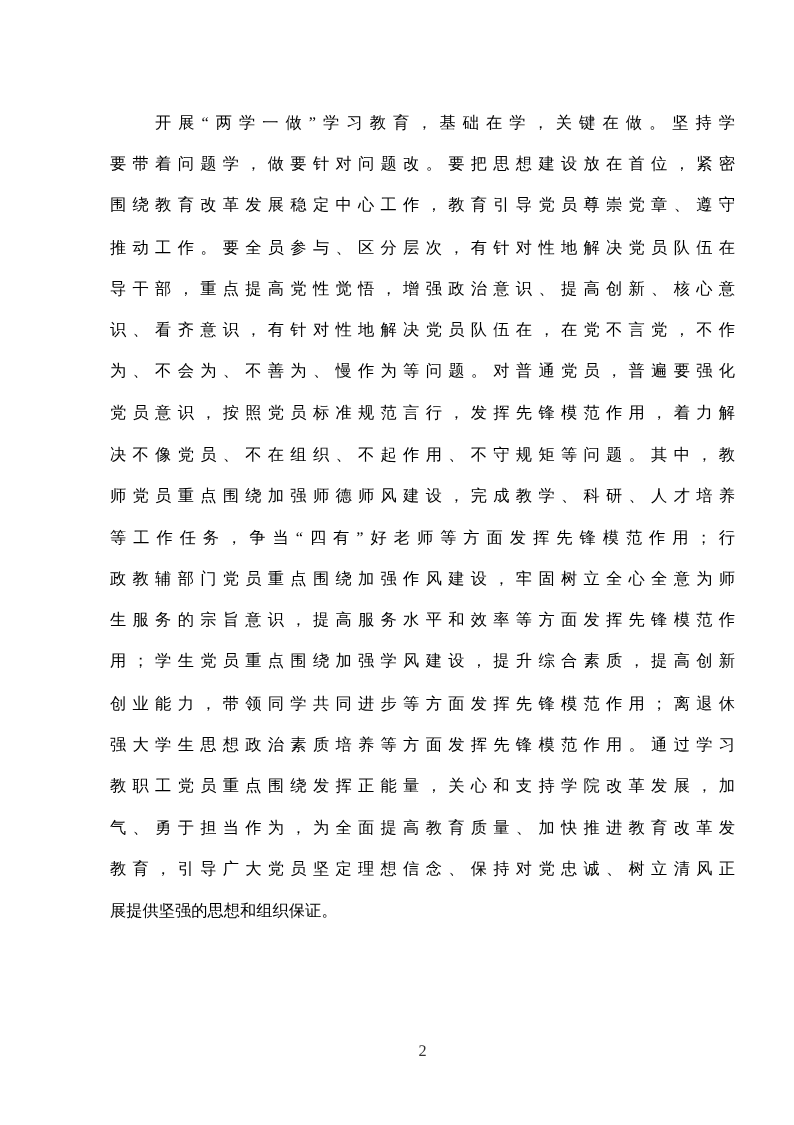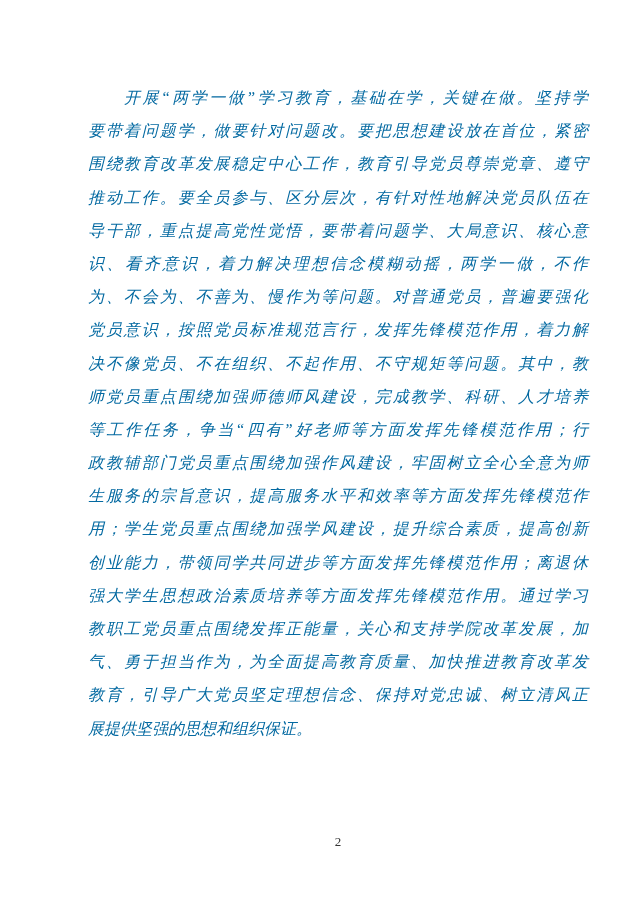--- a/index.html
+++ b/index.html
@@ -18,26 +18,25 @@
   }
   .paragraph {
     position: absolute;
     left: 88px;
     top: 81px;
     width: 500px;
   }
   .line {
     height: 33.2px;
     line-height: 33.2px;
-    font-size: 16px;
+    font-size: 13px;
     text-align: justify;
     text-align-last: justify;
     letter-spacing: 0;
-    color: #0369a1;
-    font-style: italic;
+    color: #000000;
   }
   .line.first {
     text-indent: 36px;
   }
   .line.last {
     text-align: center;
     text-align-last: left;
   }
   .footer {
     position: absolute;
@@ -55,22 +54,22 @@
 </style>
 </head>
 <body>
 
 <div class="page">
   <div class="paragraph">
     <div class="line first">开展“两学一做”学习教育，基础在学，关键在做。坚持学</div>
     <div class="line">要带着问题学，做要针对问题改。要把思想建设放在首位，紧密</div>
     <div class="line">围绕教育改革发展稳定中心工作，教育引导党员尊崇党章、遵守</div>
     <div class="line">推动工作。要全员参与、区分层次，有针对性地解决党员队伍在</div>
-    <div class="line">导干部，重点提高党性觉悟，要带着问题学、大局意识、核心意</div>
-    <div class="line">识、看齐意识，着力解决理想信念模糊动摇，两学一做，不作</div>
+    <div class="line">导干部，重点提高党性觉悟，增强政治意识、提高创新、核心意</div>
+    <div class="line">识、看齐意识，有针对性地解决党员队伍在，在党不言党，不作</div>
     <div class="line">为、不会为、不善为、慢作为等问题。对普通党员，普遍要强化</div>
     <div class="line">党员意识，按照党员标准规范言行，发挥先锋模范作用，着力解</div>
     <div class="line">决不像党员、不在组织、不起作用、不守规矩等问题。其中，教</div>
     <div class="line">师党员重点围绕加强师德师风建设，完成教学、科研、人才培养</div>
     <div class="line">等工作任务，争当“四有”好老师等方面发挥先锋模范作用；行</div>
     <div class="line">政教辅部门党员重点围绕加强作风建设，牢固树立全心全意为师</div>
     <div class="line">生服务的宗旨意识，提高服务水平和效率等方面发挥先锋模范作</div>
     <div class="line">用；学生党员重点围绕加强学风建设，提升综合素质，提高创新</div>
     <div class="line">创业能力，带领同学共同进步等方面发挥先锋模范作用；离退休</div>
     <div class="line">强大学生思想政治素质培养等方面发挥先锋模范作用。通过学习</div>

